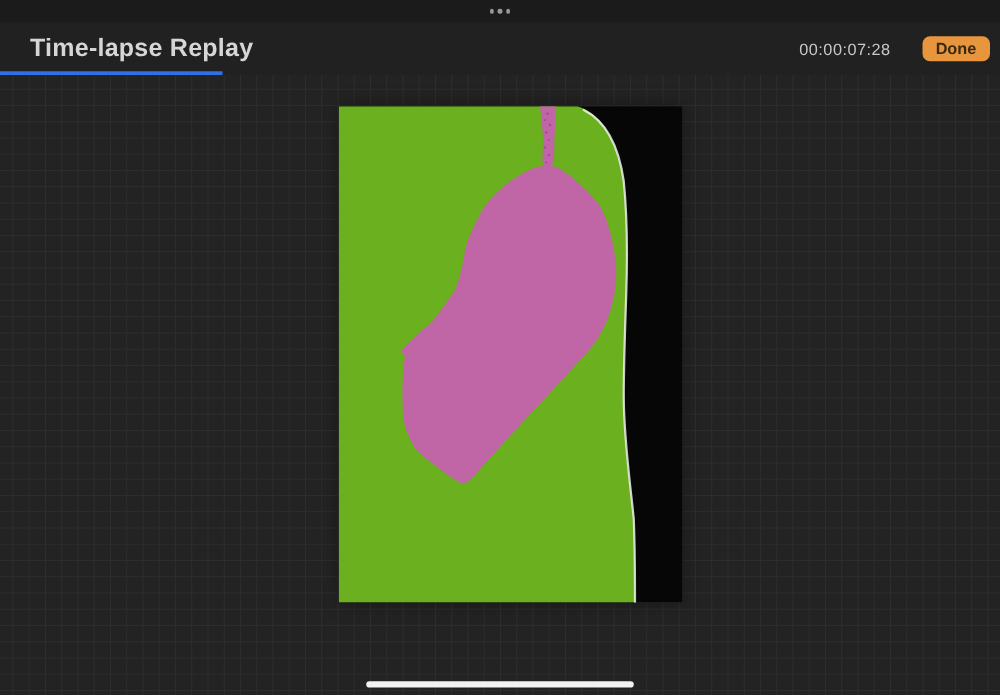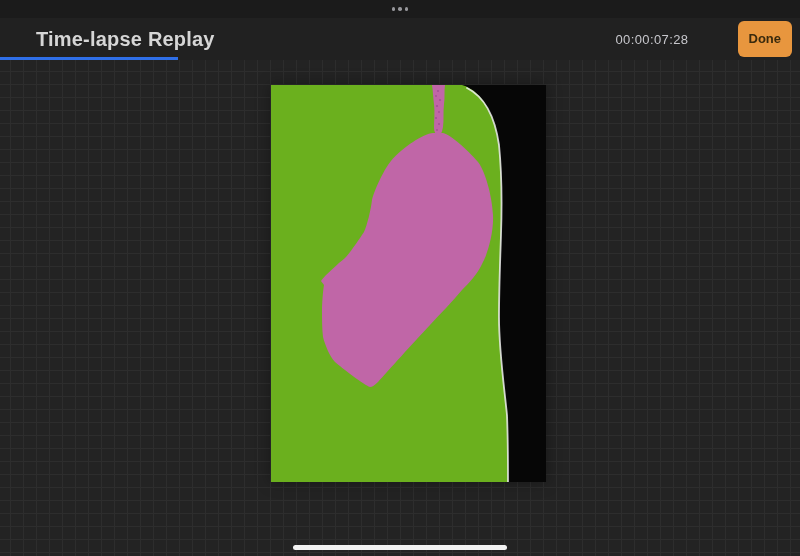--- a/index.html
+++ b/index.html
@@ -16,35 +16,35 @@
     background:var(--workspace-bg);
   }
   .status-bar{
     position:relative;z-index:4;height:18px;background:var(--statusbar-bg);
     display:flex;align-items:center;justify-content:center;
   }
   .multitask-dots{display:flex;gap:3px;padding:4px 10px;cursor:pointer;}
   .multitask-dots .dot{width:3.5px;height:3.5px;border-radius:50%;background:#97979B;}
   .header{
     position:relative;z-index:4;height:42px;background:var(--header-bg);
-    display:flex;align-items:center;padding:0 8px 0 36px;gap:24px;
+    display:flex;align-items:center;padding:0 8px 0 24px;
   }
   .title{
     font-size:20px;font-weight:700;color:var(--title-color);letter-spacing:.2px;
     flex:0 0 auto;
   }
   .header-spacer{flex:1 1 auto;}
   .timestamp{
     font-size:13px;color:var(--timestamp-color);margin-right:25px;letter-spacing:.4px;
     font-variant-numeric:tabular-nums;
   }
   .done-btn{
     border:none;cursor:pointer;background:var(--done-bg);color:var(--done-text);
     font-family:inherit;font-size:13px;font-weight:700;line-height:1;
-    padding:3px 11px 4px;height:36px;border-radius:6px;
+    padding:3px 11px 4px;height:20px;border-radius:6px;
   }
   .progress-track{
     position:absolute;left:0;bottom:0;width:100%;height:3px;background:transparent;z-index:5;cursor:pointer;
   }
   .progress-fill{height:100%;width:22%;background:var(--accent-blue);}
   .workspace{
     position:absolute;top:60px;left:0;right:0;bottom:0;
     background-color:var(--workspace-bg);
     background-image:
       linear-gradient(var(--grid-line) 1px,transparent 1px),

